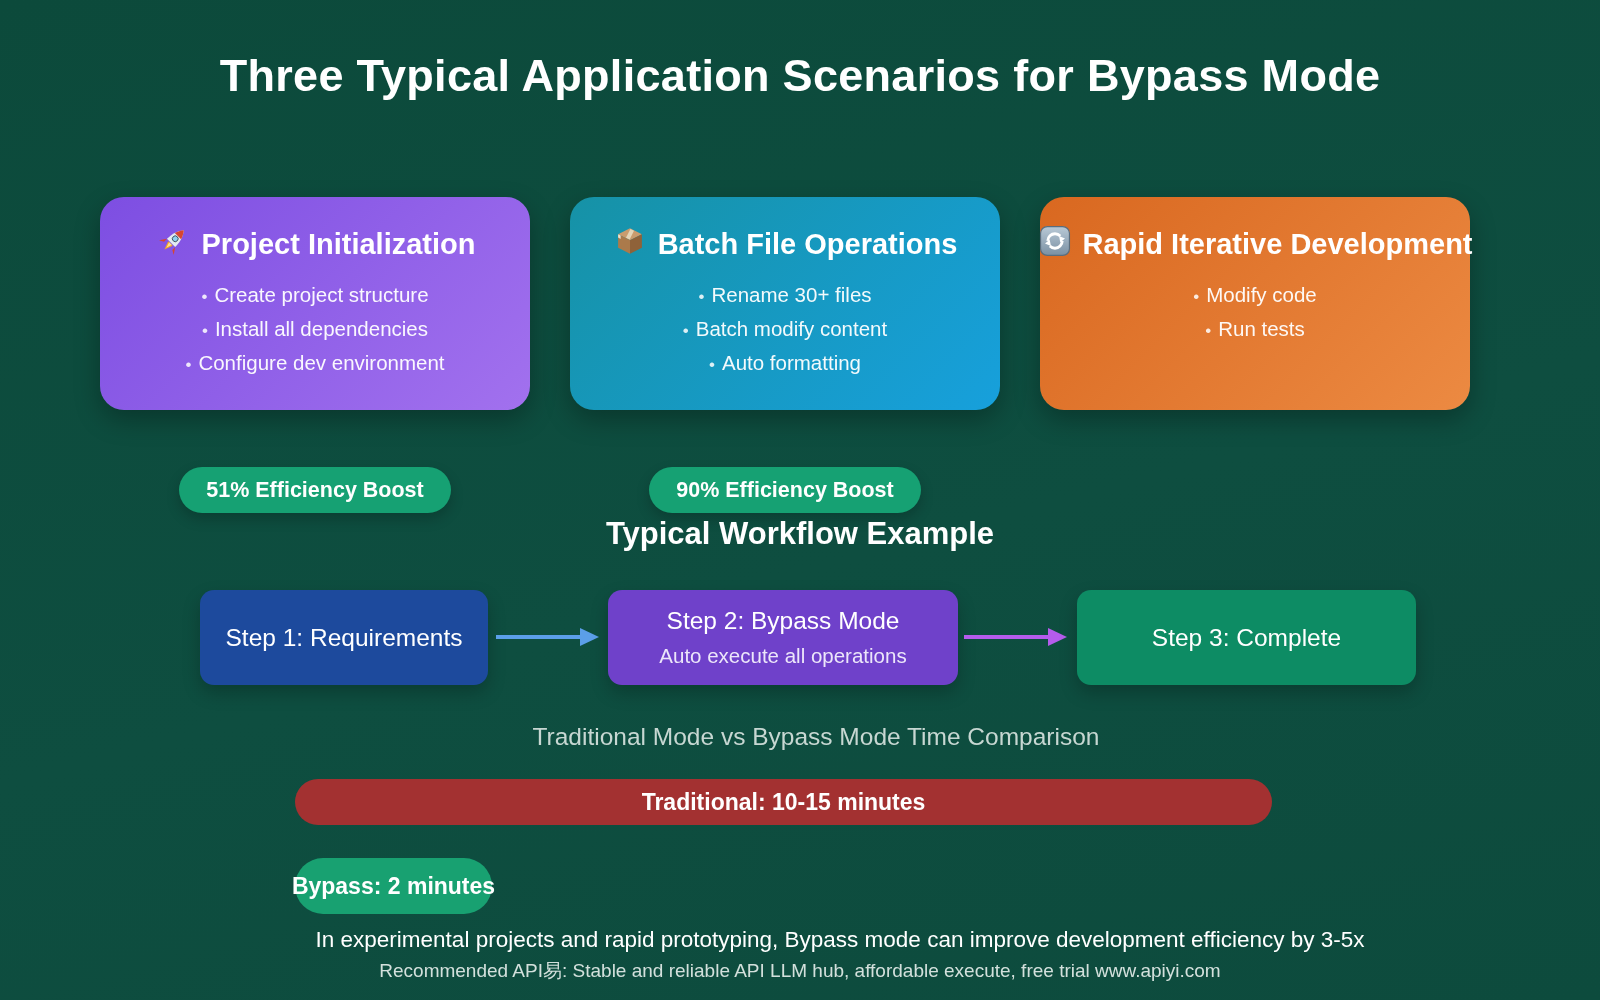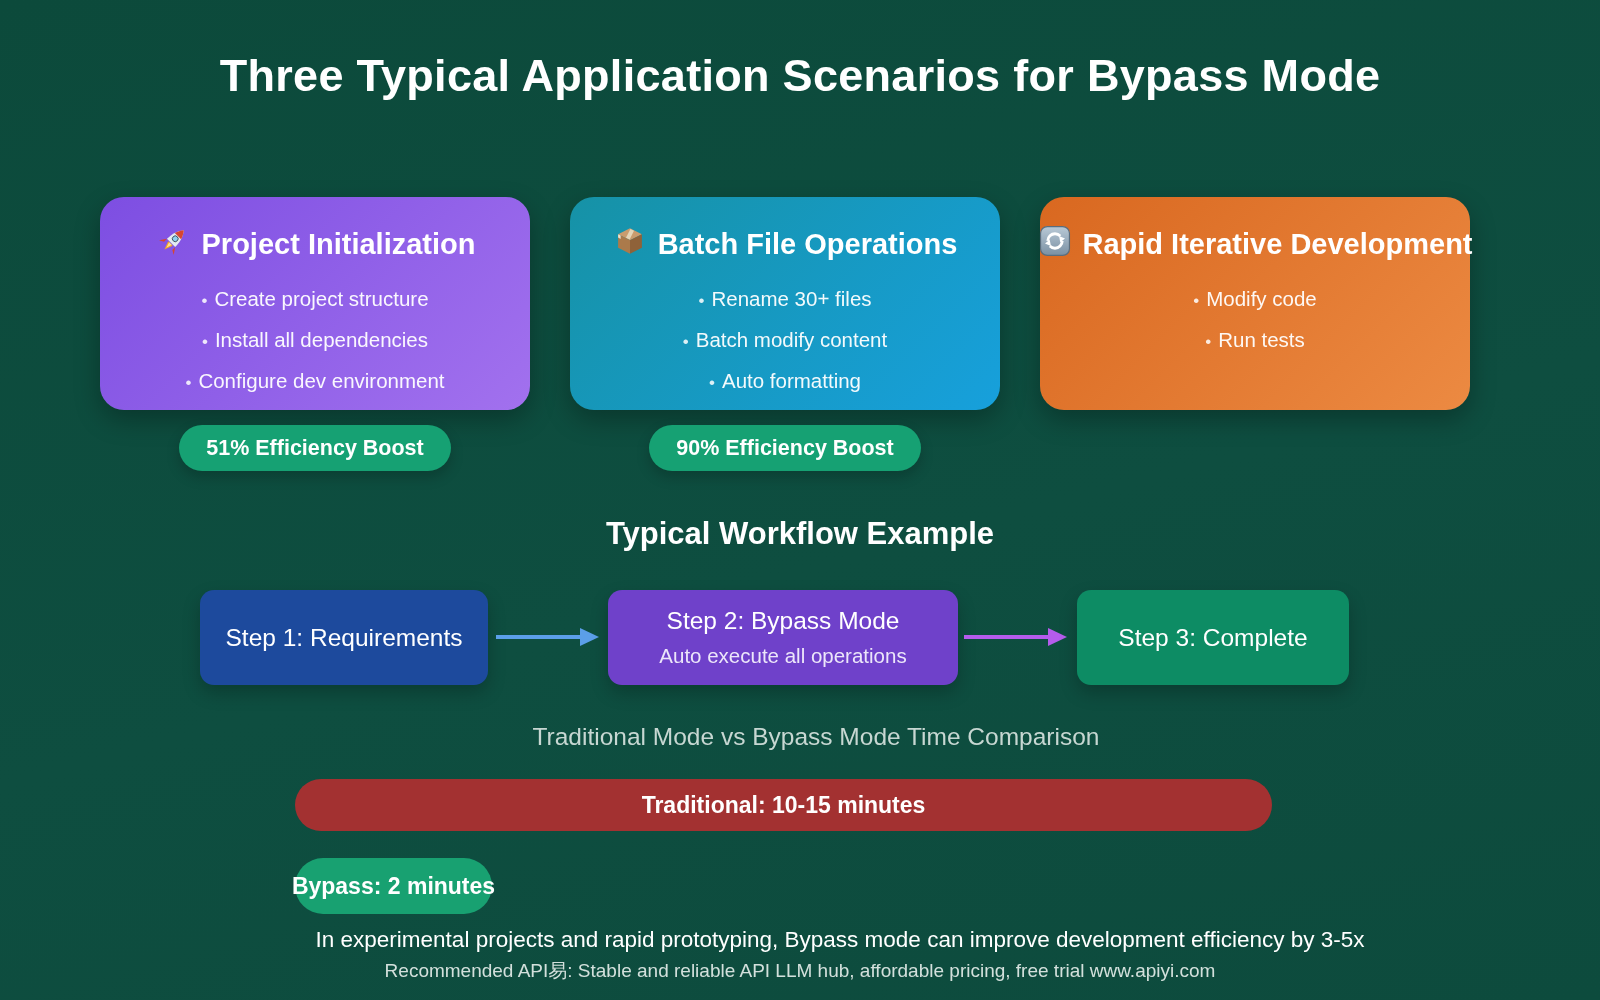--- a/index.html
+++ b/index.html
@@ -15,71 +15,71 @@
   }
   .main-title {
     position: absolute; top: 50px; left: 0; width: 100%;
     text-align: center; font-size: 45px; font-weight: bold; letter-spacing: 0.3px;
   }
   
   .cards-row {
     position: absolute; top: 197px; left: 100px; width: 1400px;
     display: flex; gap: 40px;
   }
-  .card-col { width: 430px; display: flex; flex-direction: column; align-items: center; }
+  .card-col { width: 430px; display: flex; flex-direction: column; align-items: center; gap: 42px; }
   .card {
     width: 430px; height: 213px; border-radius: 24px;
     padding-top: 25px; text-align: center;
     box-shadow: 0 10px 26px rgba(0,0,0,0.28);
   }
   .card-purple { background: linear-gradient(135deg, #7d4ee2 0%, #a271ee 100%); }
   .card-blue   { background: linear-gradient(135deg, #1692a6 0%, #17a0dc 100%); }
   .card-orange { background: linear-gradient(135deg, #d96820 0%, #ec8a42 100%); }
   .card-title {
     display: flex; align-items: center; justify-content: center; gap: 11px;
     font-size: 29px; font-weight: bold; white-space: nowrap; height: 44px;
   }
   .card-title svg { flex: 0 0 auto; }
   .card-list { list-style: none; margin: 13px 0 0 0; padding: 0;
-    font-size: 20.5px; line-height: 39px; color: rgba(255,255,255,0.95); }
+    font-size: 20.5px; line-height: 32px; color: rgba(255,255,255,0.95); }
   .bullet-dot { font-size: 17px; margin-right: 7px; opacity: 0.9; }
   .badge {
     margin-top: 15px; height: 46px; border-radius: 23px; background: #16a173;
     display: flex; align-items: center; padding: 0 27px;
     font-size: 21.5px; font-weight: bold; box-shadow: 0 6px 14px rgba(0,0,0,0.2);
   }
   
   .wf-heading {
     position: absolute; top: 516px; left: 0; width: 100%;
     text-align: center; font-size: 31px; font-weight: bold;
   }
   .step {
     position: absolute; top: 590px; height: 95px; border-radius: 14px;
     display: flex; flex-direction: column; align-items: center; justify-content: center;
     box-shadow: 0 8px 18px rgba(0,0,0,0.22);
   }
   .step-1 { left: 200px;  width: 288px; background: #1d4a9d; }
   .step-2 { left: 608px;  width: 350px; background: #6f41ca; }
-  .step-3 { left: 1077px; width: 272px; background: #0d8c64; }
+  .step-3 { left: 1077px; width: 339px; background: #0d8c64; }
   .step-label { font-size: 24.5px; font-weight: 500; }
   .step-sub   { font-size: 20.5px; margin-top: 9px; color: #ece6fa; font-weight: 400; }
   .flow-arrow { position: absolute; top: 625px; }
   .flow-arrow-1 { left: 494px; }
   .flow-arrow-2 { left: 962px; }
   
   .cmp-heading {
     position: absolute; top: 723px; left: 16px; width: 100%;
     text-align: center; font-size: 24.5px; font-weight: 400; color: #c7d7d2;
   }
   .bar {
     position: absolute; border-radius: 28px;
     display: flex; align-items: center; justify-content: center;
     font-size: 23px; font-weight: 600; white-space: nowrap;
   }
-  .bar-traditional { left: 295px; top: 779px; width: 977px; height: 52px; background: #a33131; }
+  .bar-traditional { left: 295px; top: 779px; width: 977px; height: 46px; background: #a33131; }
   .bar-bypass      { left: 295px; top: 858px; width: 197px; height: 56px; background: #18a171; }
   
   .footer-line-1 {
     position: absolute; top: 927px; left: 0; width: 100%;
     text-align: center; font-size: 22.5px; font-weight: 500; margin-left: 40px;
   }
   .footer-line-2 {
     position: absolute; top: 958px; left: 0; width: 100%;
     text-align: center; font-size: 19px; font-weight: 400; color: #d3e0dc;
   }
@@ -204,15 +204,15 @@
 
   <div class="bar bar-traditional">
     <span>Traditional: 10-15 minutes</span>
   </div>
 
   <div class="bar bar-bypass">
     <span>Bypass: 2 minutes</span>
   </div>
 
   <div class="footer-line-1">In experimental projects and rapid prototyping, Bypass mode can improve development efficiency by 3-5x</div>
-  <div class="footer-line-2">Recommended API易: Stable and reliable API LLM hub, affordable pricing, free trial www.apiyi.com</div>
+  <div class="footer-line-2">Recommended API易: Stable and reliable API LLM hub, affordable execute, free trial www.apiyi.com</div>
 
 </div>
 
 </body></html>

